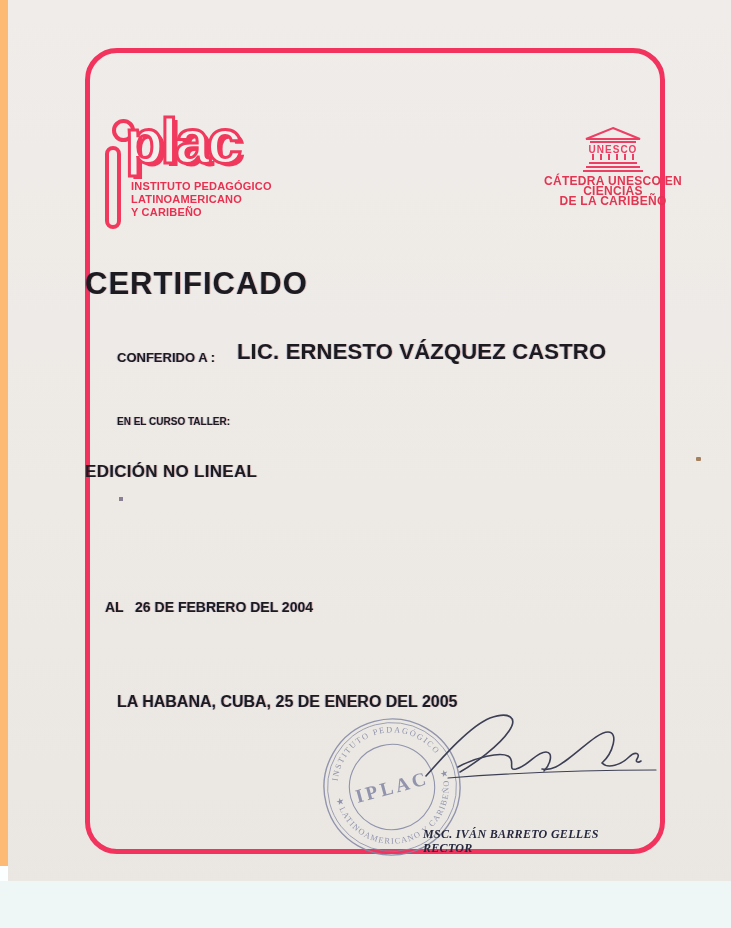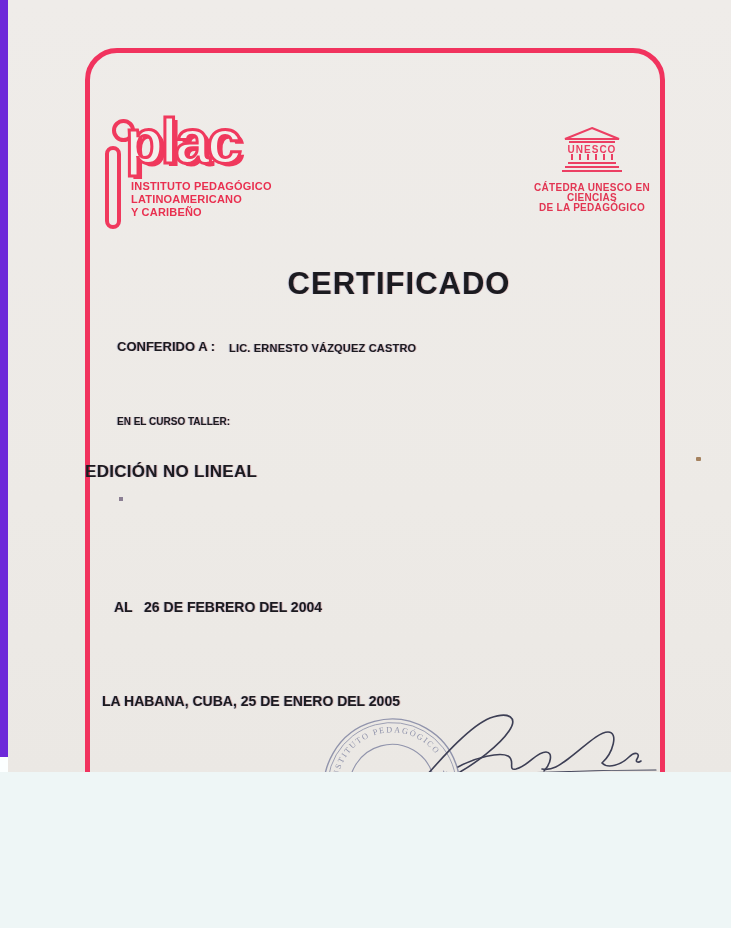--- a/index.html
+++ b/index.html
@@ -1,60 +1,60 @@
 <!DOCTYPE html>
 <html><head>
 <meta charset="utf-8">
 <style>
   * { margin:0; padding:0; box-sizing:border-box; }
   html,body { width:731px; height:928px; }
   body { font-family:"Liberation Sans", sans-serif; background:#eef6f6; }
 
-  .screen { position:relative; width:731px; height:772px; overflow:hidden; background:#6d28d9; }
+  .screen { position:relative; width:731px; height:881px; overflow:hidden; background:#fdba74; }
   .bottom-strip { position:absolute; left:0; bottom:0; width:731px; height:15px; background:#fcffff; }
 
   .paper { position:absolute; left:8px; top:0; width:723px; height:913px;
            background:linear-gradient(180deg,#efece9 0%,#edeae6 55%,#eae7e3 100%); }
 
   .frame { position:absolute; left:77px; top:48px; width:580px; height:806px;
            border:5px solid #f1335e; border-radius:32px; }
 
   
   .iplac-dot { position:absolute; left:104px; top:119px; width:23px; height:23px;
                border:4px solid #f0395d; border-radius:50%; }
   .iplac-stem { position:absolute; left:97px; top:146px; width:16px; height:83px;
                 border:4px solid #f0395d; border-radius:8px; background:transparent; }
   .iplac-wordmark { position:absolute; left:117px; top:110px; font-size:63px; font-weight:bold;
                     letter-spacing:-3px; line-height:1; color:#f3f1ed;
                     -webkit-text-stroke:3px #f0395d; text-shadow:4px 3px 0 #f0395d; }
   .iplac-lines { position:absolute; left:123px; top:180px; color:#e93050; font-weight:bold;
                  font-size:11px; line-height:13px; letter-spacing:0.2px; }
 
   
-  .unesco { position:absolute; left:504px; top:126px; width:160px; text-align:center; }
+  .unesco { position:absolute; left:525px; top:126px; width:160px; text-align:center; }
   .unesco svg { display:block; margin:0 auto; }
-  .unesco-caption { margin-top:11px; color:#e23552; font-size:10px; font-weight:bold;
+  .unesco-caption { margin-top:4px; color:#e23552; font-size:12px; font-weight:bold;
                     line-height:10px; letter-spacing:0.3px; }
 
   
   .scan { color:#1b1b20; font-weight:bold;
           text-shadow:1px 0 0 rgba(170,30,40,0.22), -1px 0 0 rgba(30,50,160,0.18); }
   .pre { white-space:pre; }
-  .title { position:absolute; left:77px; top:266px; width:580px; text-align:center;
-           font-size:31px; letter-spacing:1px;padding-left:48px; }
+  .title { position:absolute; left:77px; top:266px; width:580px; text-align:left;
+           font-size:31px; letter-spacing:1px; }
   .conferido { position:absolute; left:109px; top:339px; display:flex; align-items:flex-end; }
   .conferido .label { font-size:13px; }
-  .conferido .name  { font-size:11px; margin-left:14px; letter-spacing:0.2px; }
+  .conferido .name  { font-size:22px; margin-left:22px; letter-spacing:0.2px; }
   .line-part1 { position:absolute; left:109px; top:389px; font-size:14px; }
   .line-part2 { position:absolute; left:109px; top:416px; font-size:10px; }
   .course { position:absolute; left:77px; top:462px; width:580px; 
             font-size:17px; letter-spacing:0.3px; }
   .hours1 { position:absolute; left:109px; top:562px; font-size:14px; }
-  .hours2 { position:absolute; left:106px; top:599px; font-size:14px; }
-  .place  { position:absolute; left:94px; top:693px; font-size:14px; }
+  .hours2 { position:absolute; left:97px; top:599px; font-size:14px; }
+  .place  { position:absolute; left:109px; top:693px; font-size:16px; }
 
   
   .seal { position:absolute; left:313px; top:716px; width:142px; height:142px;
           color:#8286a3; opacity:0.85; transform:rotate(-15deg); }
   .signature { position:absolute; left:404px; top:708px; width:252px; height:82px; }
   .signer { position:absolute; left:415px; top:828px; font-family:"Liberation Serif", serif;
             font-style:italic; font-weight:bold; font-size:12px; line-height:13.5px;
             color:#26283e; letter-spacing:0.3px; }
 
   .speck1 { position:absolute; left:111px; top:497px; width:4px; height:4px; background:#8b7f93; }
@@ -85,21 +85,21 @@
           <path d="M8,16 H54"></path>
           <path d="M11,28 V34 M19,28 V34 M27,28 V34 M35,28 V34 M43,28 V34 M51,28 V34"></path>
           <path d="M7,37 H55"></path>
           <path d="M4,41 H58"></path>
           <path d="M1,45 H61"></path>
         </g>
         <text x="31" y="26.5" text-anchor="middle" font-size="10" font-weight="bold" letter-spacing="1" fill="#ec3f63" font-family="Liberation Sans, sans-serif">UNESCO</text>
       </svg>
       <div class="unesco-caption">
         <div>CÁTEDRA UNESCO EN CIENCIAS</div>
-        <div>DE LA PEDAGÓGICO</div>
+        <div>DE LA CARIBEÑO</div>
       </div>
     </div>
 
     <div class="title scan">CERTIFICADO</div>
 
     <div class="conferido">
       <span class="label scan">CONFERIDO A :</span>
       <span class="name scan">LIC. ERNESTO VÁZQUEZ CASTRO</span>
     </div>
 

